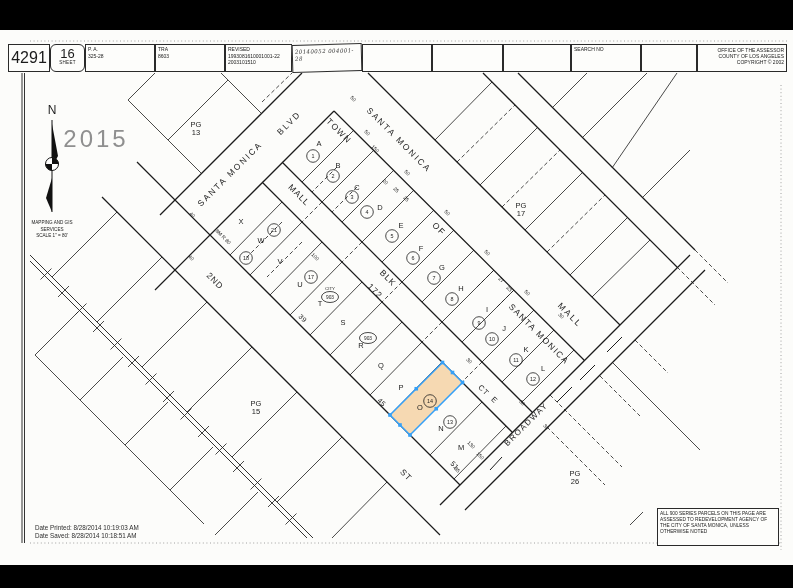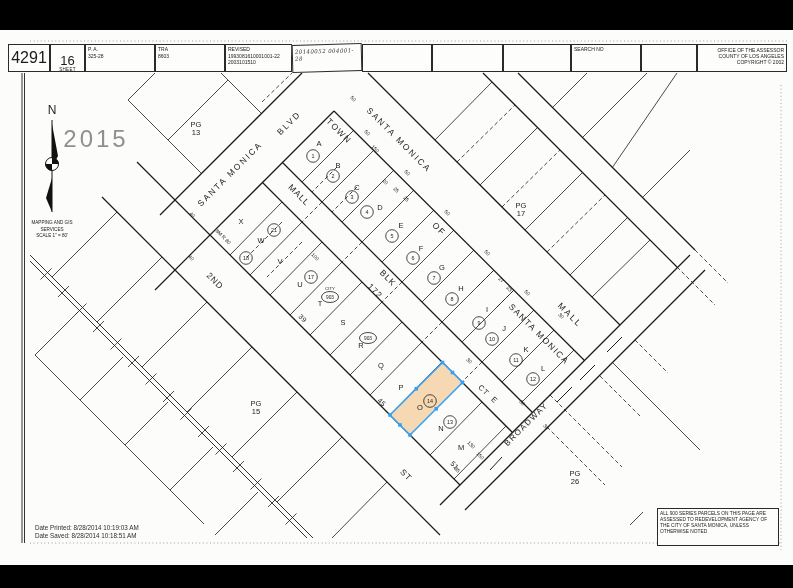--- a/index.html
+++ b/index.html
@@ -6,21 +6,21 @@
   body{width:793px;height:588px;position:relative;background:#fcfcfa;overflow:hidden;
        font-family:"Liberation Sans", sans-serif;color:#1b1b1b;}
   .bar{position:absolute;left:0;width:793px;background:#000;}
   #topbar{top:0;height:30px;}
   #botbar{top:565px;height:23px;}
   #maprender{position:absolute;left:0;top:0;}
   
   .hcell{position:absolute;top:44px;height:28px;background:#fdfdfb;border:1px solid #2a2a2a;
          box-sizing:border-box;font-size:5px;line-height:6.5px;padding:1px 2px;overflow:hidden;}
   .big{font-size:16px;line-height:26px;text-align:center;padding:0;}
-  .sheetcell{text-align:center;padding-top:9px;}
+  .sheetcell{text-align:center;padding-top:2px;border-radius:6px;}
   .sheetnum{font-size:13px;line-height:13px;display:block;}
   .sheetlbl{font-size:4.5px;letter-spacing:.3px;display:block;}
   .hw{font-family:"DejaVu Serif", serif;font-style:italic;font-size:5.5px;color:#3a3a3a;
       transform:rotate(-1.5deg);letter-spacing:.4px;padding-top:3px;}
   .office{text-align:right;font-size:5px;line-height:6px;padding-top:2px;}
   
   .dates{position:absolute;left:35px;top:524px;font-size:6.3px;line-height:8px;color:#2c2c2c;}
   
   .notebox{position:absolute;left:657px;top:508px;width:122px;height:38px;border:1px solid #2a2a2a;
            background:#fdfdfb;font-size:4.8px;line-height:5.9px;padding:2px 2px;box-sizing:border-box;color:#222;}

